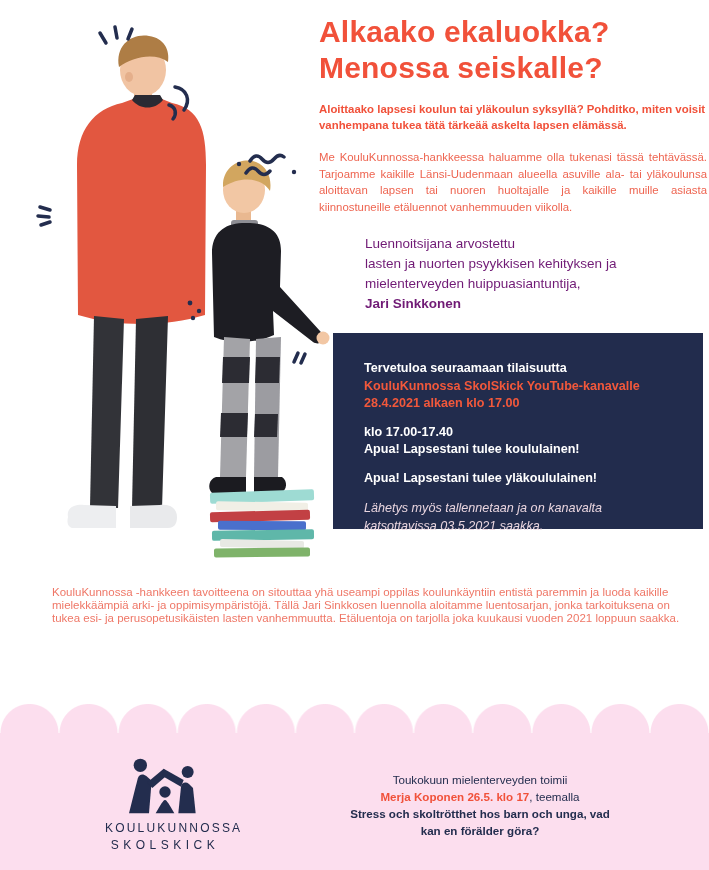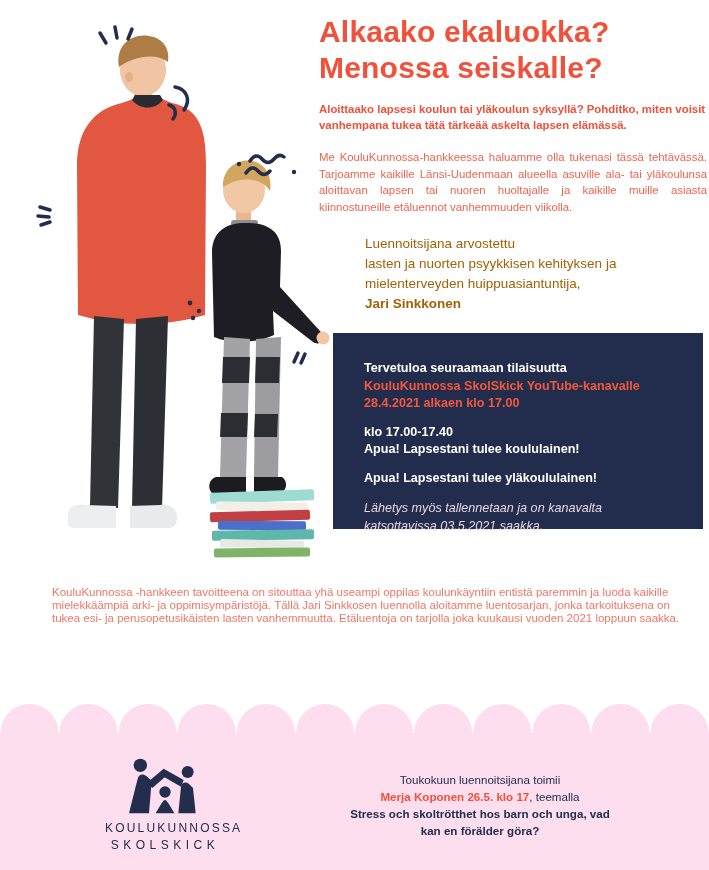--- a/index.html
+++ b/index.html
@@ -17,21 +17,21 @@
     position:absolute;left:319px;top:101px;width:396px;margin:0;
     font-size:11.4px;font-weight:700;line-height:16px;color:#f1513a;
   }
   .bodytext{
     position:absolute;left:319px;top:149px;width:388px;margin:0;
     font-size:11.4px;font-weight:400;line-height:16.5px;color:#ee6450;
     text-align:justify;
   }
   .lecturer{
     position:absolute;left:365px;top:234px;width:330px;
-    font-size:13.5px;line-height:20px;color:#a16207;
+    font-size:13.5px;line-height:20px;color:#701a75;
   }
   .lect-name{font-weight:800;}
   
   .event-box{
     position:absolute;left:333px;top:333px;width:370px;height:196px;
     background:#222c4d;box-sizing:border-box;padding:27px 28px 0 31px;
     font-size:12.6px;font-weight:700;line-height:17.6px;
   }
   .eb-white{color:#ffffff;}
   .eb-orange{color:#f2583b;}
@@ -187,21 +187,21 @@
             <circle cx="94" cy="22" r="9"></circle>
             <path d="M80,84 L84,44 C85,38 91,36 96,40 L102,46 L106,84 Z"></path>
             <circle cx="60" cy="52" r="8.5"></circle>
             <path d="M46,84 Q58,62 60,64 Q62,62 74,84 Z"></path>
           </g>
         </svg>
         <div class="logo-line1">KOULUKUNNOSSA</div>
         <div class="logo-line2">SKOLSKICK</div>
       </div>
       <div class="next-event">
-        <div class="ne-line">Toukokuun luennoitsijana toimii</div>
+        <div class="ne-line">Toukokuun mielenterveyden toimii</div>
         <div class="ne-line"><span class="ne-orange">Merja Koponen 26.5. klo 17</span><span>, teemalla</span></div>
         <div class="ne-line ne-bold">Stress och skoltrötthet hos barn och unga, vad</div>
         <div class="ne-line ne-bold">kan en förälder göra?</div>
       </div>
     </div>
   </div>
 
 </div>
 
 </body></html>

